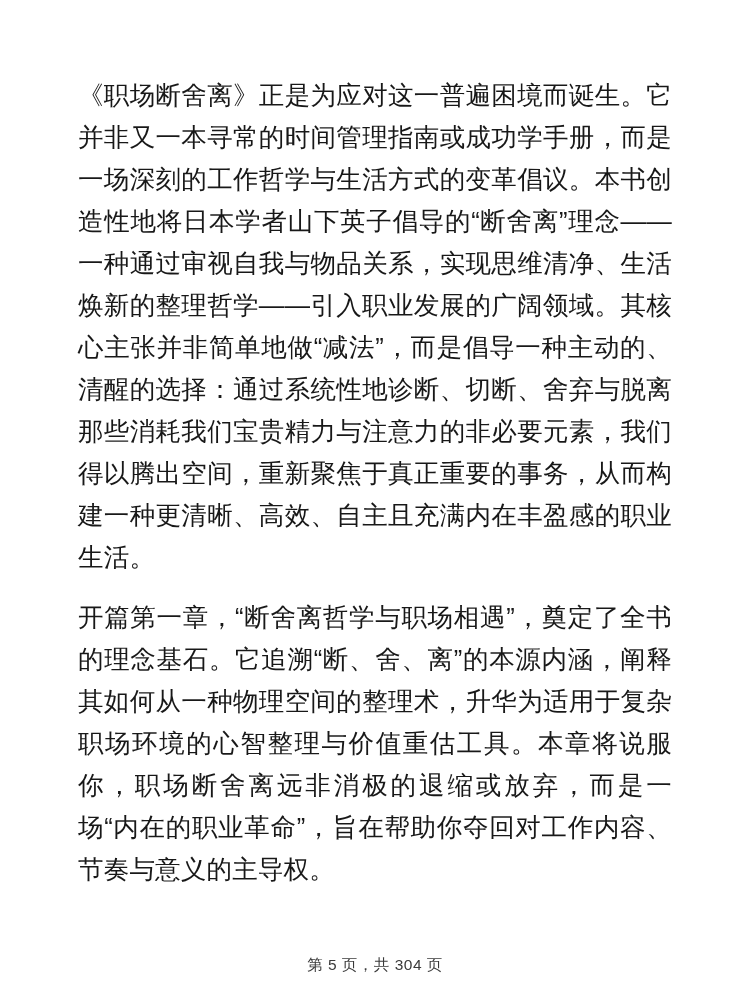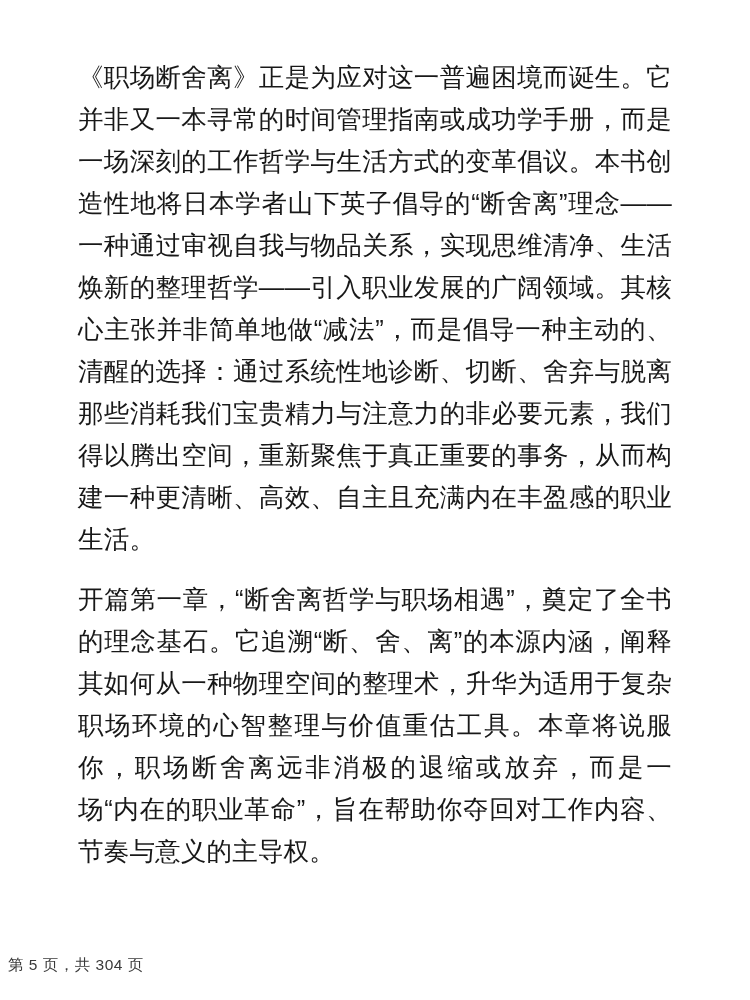--- a/index.html
+++ b/index.html
@@ -12,21 +12,21 @@
     background: #ffffff;
     font-family: "Liberation Sans", "DejaVu Sans", sans-serif;
     color: #1a1a1a;
     overflow: hidden;
   }
   .page {
     position: relative;
     width: 750px;
     height: 1000px;
     box-sizing: border-box;
-    padding: 56px 78px 0 78px;
+    padding: 74px 78px 0 78px;
     display: flex;
     flex-direction: column;
   }
   .content {
     flex: 1 1 auto;
   }
   .para {
     font-size: 25.5px;
     line-height: 42px;
     letter-spacing: 0.2px;
@@ -34,24 +34,24 @@
     text-justify: inter-ideograph;
     margin: 0 0 18px 0;
     color: #181818;
     font-weight: 500;
   }
   .para:last-child {
     margin-bottom: 0;
   }
   .footer {
     position: absolute;
-    left: 8px;
+    left: 0;
     right: 0;
     bottom: 24px;
-    text-align: left;
+    text-align: center;
   }
   .footer-text {
     font-size: 15.5px;
     color: #3a3a3a;
     letter-spacing: 0.5px;
   }
 </style>
 </head>
 <body>
 

